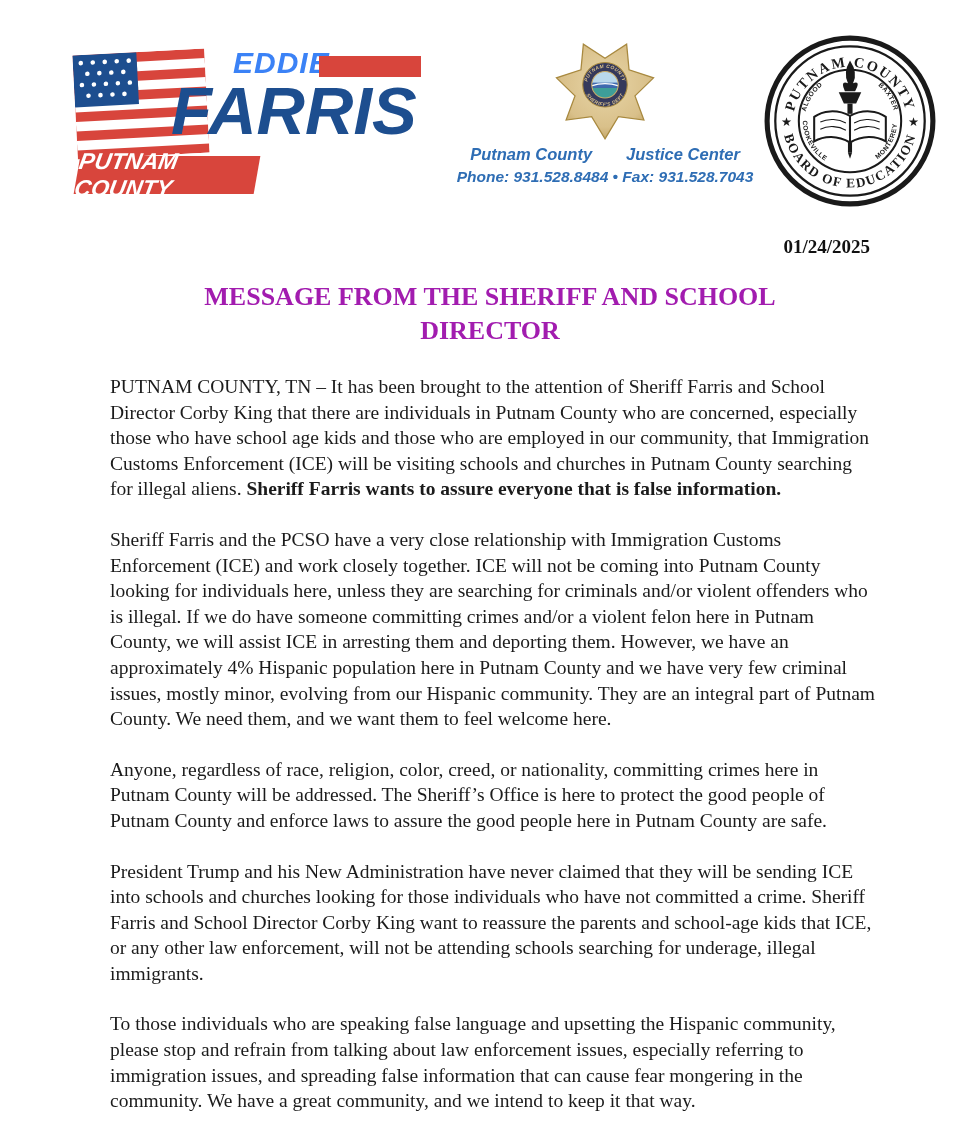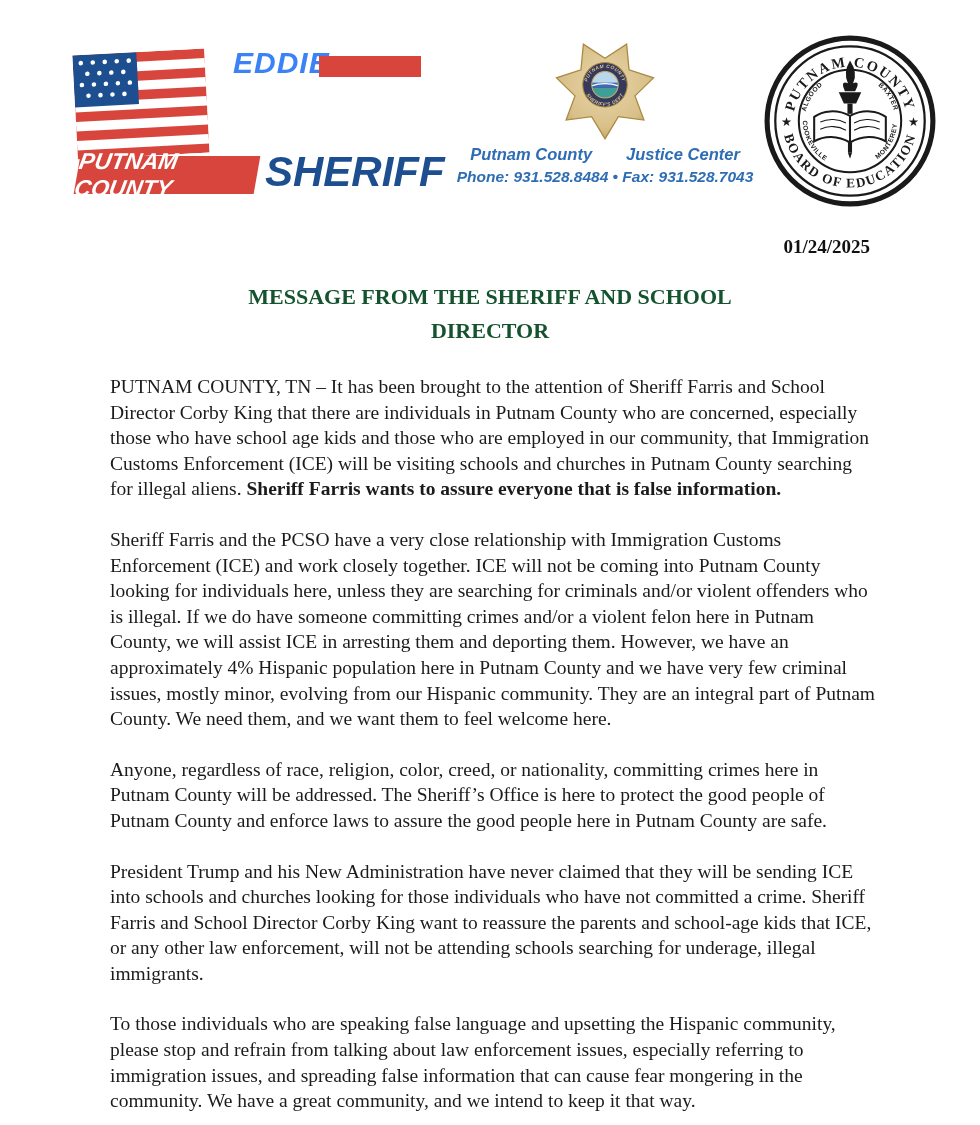--- a/index.html
+++ b/index.html
@@ -24,21 +24,21 @@
   .badge-wrap{height:108px;}
   .badge-svg{width:106px;height:106px;}
   .justice-line1{display:flex;justify-content:center;gap:34px;font-size:16.5px;margin-top:1px;}
   .justice-line{font-size:15.5px;margin-top:4px;letter-spacing:0px;}
 
   
   .seal{position:absolute;left:763px;top:34px;width:174px;height:174px;}
 
   
   .date-row{margin-top:18px;text-align:right;padding-right:110px;font-size:19px;color:#111;font-weight:bold;}
-  .doc-title{margin-top:22px;text-align:center;font-weight:bold;font-size:22px;line-height:34px;color:#14532d;}
+  .doc-title{margin-top:22px;text-align:center;font-weight:bold;font-size:26px;line-height:34px;color:#a21caf;}
 
   
   .doc-body{margin-top:26px;padding:0 104px 60px 110px;font-size:19.5px;line-height:25.6px;text-align:left;}
   .doc-body p{margin:0 0 25px 0;}
   .doc-body strong{font-weight:bold;}
 </style>
 </head>
 <body>
 
 <div class="page">
@@ -70,24 +70,24 @@
             <circle cx="44" cy="30" r="2.3"></circle>
             <circle cx="56" cy="30" r="2.3"></circle>
           <circle cx="14" cy="41" r="2.3"></circle>
             <circle cx="26" cy="41" r="2.3"></circle>
             <circle cx="38" cy="41" r="2.3"></circle>
             <circle cx="50" cy="41" r="2.3"></circle>
         </g>
       </svg>
       <div class="farris-eddie">EDDIE</div>
       <div class="farris-redbar"></div>
+      <div class="farris-name">FARRIS</div>
       <div class="farris-band">
         <span>PUTNAM COUNTY</span>
       </div>
-      <div class="farris-sheriff">SHERIFF</div>
     </div>
 
     <div class="justice">
       <div class="badge-wrap">
         <svg class="badge-svg" viewBox="0 0 100 100">
           <defs>
             <radialGradient id="goldGrad" cx="50%" cy="42%" r="65%">
               <stop offset="0%" stop-color="#e8d6a8"></stop>
               <stop offset="70%" stop-color="#d9c08a"></stop>
               <stop offset="100%" stop-color="#bb9c5a"></stop>

